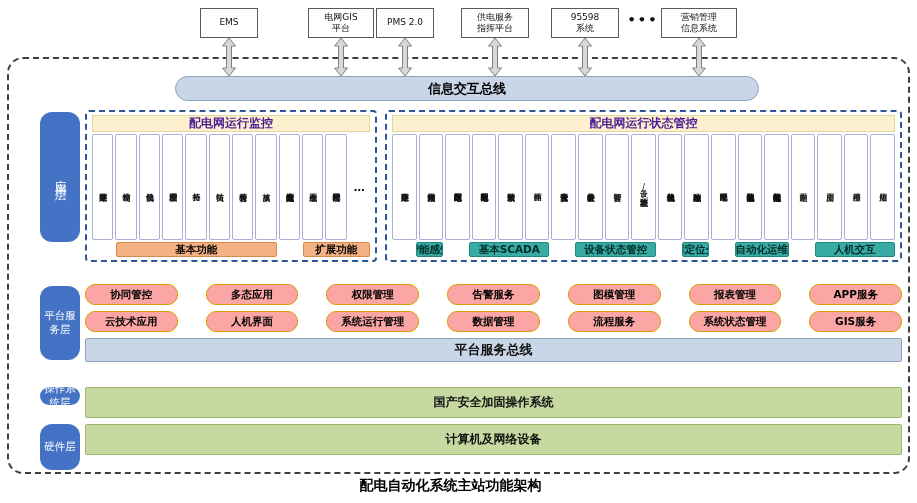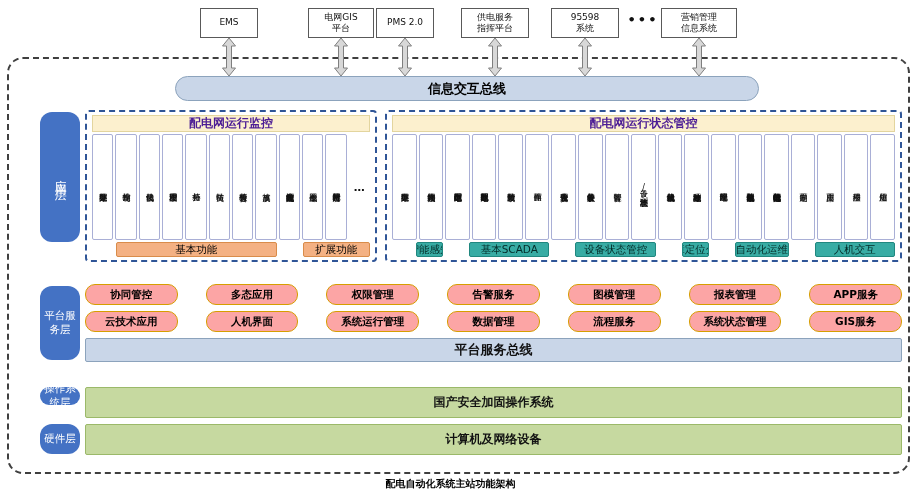--- a/index.html
+++ b/index.html
@@ -35,40 +35,40 @@
   .block-title{height:17px;flex:0 0 17px;background:#FCF0CE;border:1px solid #E3D59E;box-sizing:border-box;
                display:flex;align-items:center;justify-content:center;font-weight:bold;font-size:12px;
                color:#4c1d95;margin-bottom:2px;}
   .bgrid{flex:1;display:grid;gap:2px;}
   .grid12{grid-template-columns:repeat(12,1fr);grid-template-rows:106px 15px;}
   .grid19{grid-template-columns:repeat(19,1fr);grid-template-rows:106px 15px;}
   .vitem{border:1px solid #A9AFD6;border-radius:2px;background:#fff;display:flex;align-items:center;
          justify-content:center;overflow:hidden;}
   .vitem span{writing-mode:vertical-lr;text-orientation:upright;font-size:8px;line-height:1.15;max-height:102px;}
   .vell{display:flex;align-items:center;justify-content:center;font-weight:bold;font-size:11px;}
-  .gbar{display:flex;align-items:center;justify-content:center;font-weight:normal;font-size:10.5px;
+  .gbar{display:flex;align-items:center;justify-content:center;font-weight:bold;font-size:10.5px;
         border-radius:2px;white-space:nowrap;overflow:hidden;margin-left:24px;}
   .orange{background:#F4B183;border:1px solid #D98C4A;color:#000;}
   .teal{background:#38ACA4;border:1px solid #20877F;color:#032B28;}
 
   
   .prow{position:absolute;left:85px;width:817px;height:21px;display:grid;
         grid-template-columns:repeat(7,1fr);gap:28px;}
   .pbox{background:#fca5a5;border:1px solid #D69E00;border-radius:10px;display:flex;align-items:center;
         justify-content:center;font-weight:bold;font-size:10.5px;color:#000;box-sizing:border-box;}
   .pbus{position:absolute;left:85px;top:338px;width:817px;height:24px;background:#C9D6E8;
         border:1px solid #8CA3BC;border-radius:2px;display:flex;align-items:center;justify-content:center;
         font-weight:bold;font-size:13px;box-sizing:border-box;}
 
   
   .greenbar{position:absolute;left:85px;width:817px;height:31px;background:#C6D9A0;border:1px solid #9BB969;
             border-radius:2px;display:flex;align-items:center;justify-content:center;font-weight:bold;
             font-size:12px;box-sizing:border-box;}
 
-  .caption{position:absolute;left:0;right:16px;top:477px;text-align:center;font-weight:bold;font-size:10px;color:#000;}
+  .caption{position:absolute;left:0;right:16px;top:477px;text-align:center;font-weight:bold;font-size:14px;color:#000;}
 </style>
 </head>
 <body>
 
 <div class="stage">
 
   <div class="outer"></div>
 
   <div class="ext" style="left:200px;width:58px">
     <div class="ext-box">EMS</div>
@@ -113,21 +113,21 @@
   </div>
 
   <div class="bus-top">信息交互总线</div>
 
   <div class="layer-label vlabel" style="top:112px;height:130px;">
       <span>应用层</span>
     </div>
   <div class="layer-label" style="top:286px;height:74px;">平台服务层</div>
   <div class="layer-label" style="top:387px;height:18px;white-space:pre-line;">操作系
 统层</div>
-  <div class="layer-label" style="top:424px;height:30px;">硬件层</div>
+  <div class="layer-label" style="top:424px;height:46px;">硬件层</div>
 
   <div class="block" style="left:85px;width:292px;">
     <div class="block-title">配电网运行监控</div>
     <div class="bgrid grid12">
       <div class="vitem">
           <span>数据采集处理</span>
         </div>
       <div class="vitem">
           <span>操作与控制</span>
         </div>

